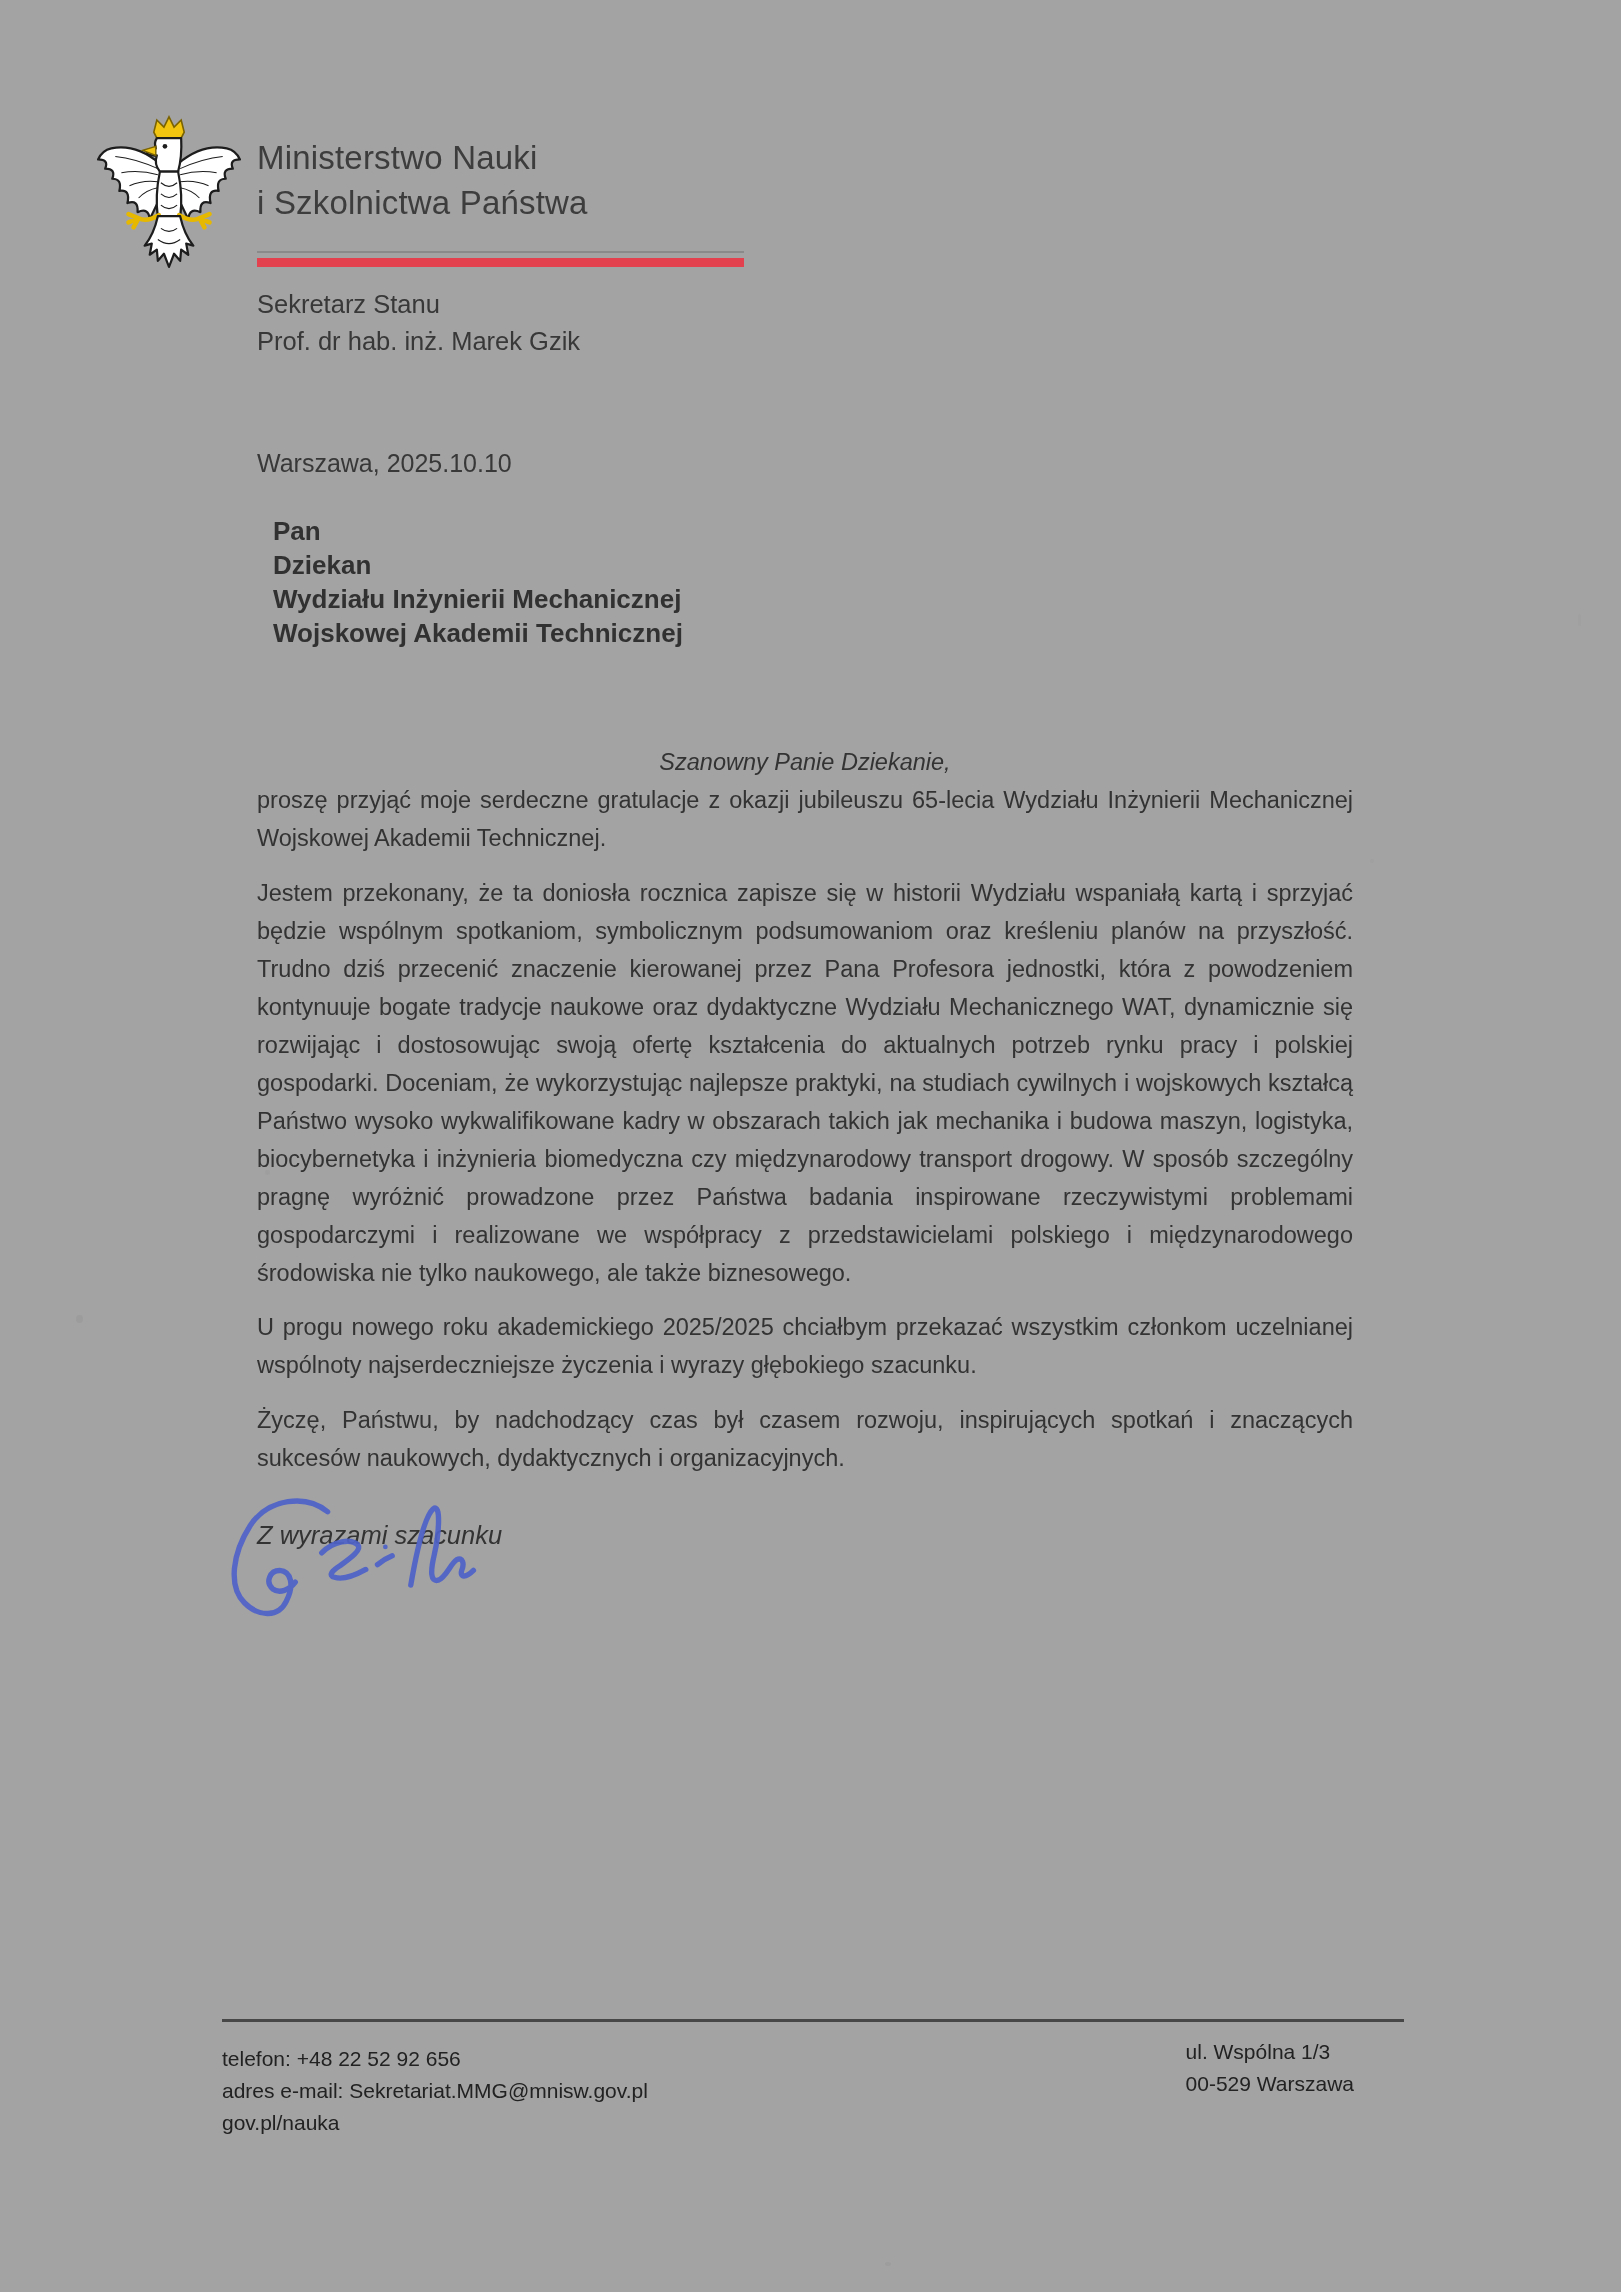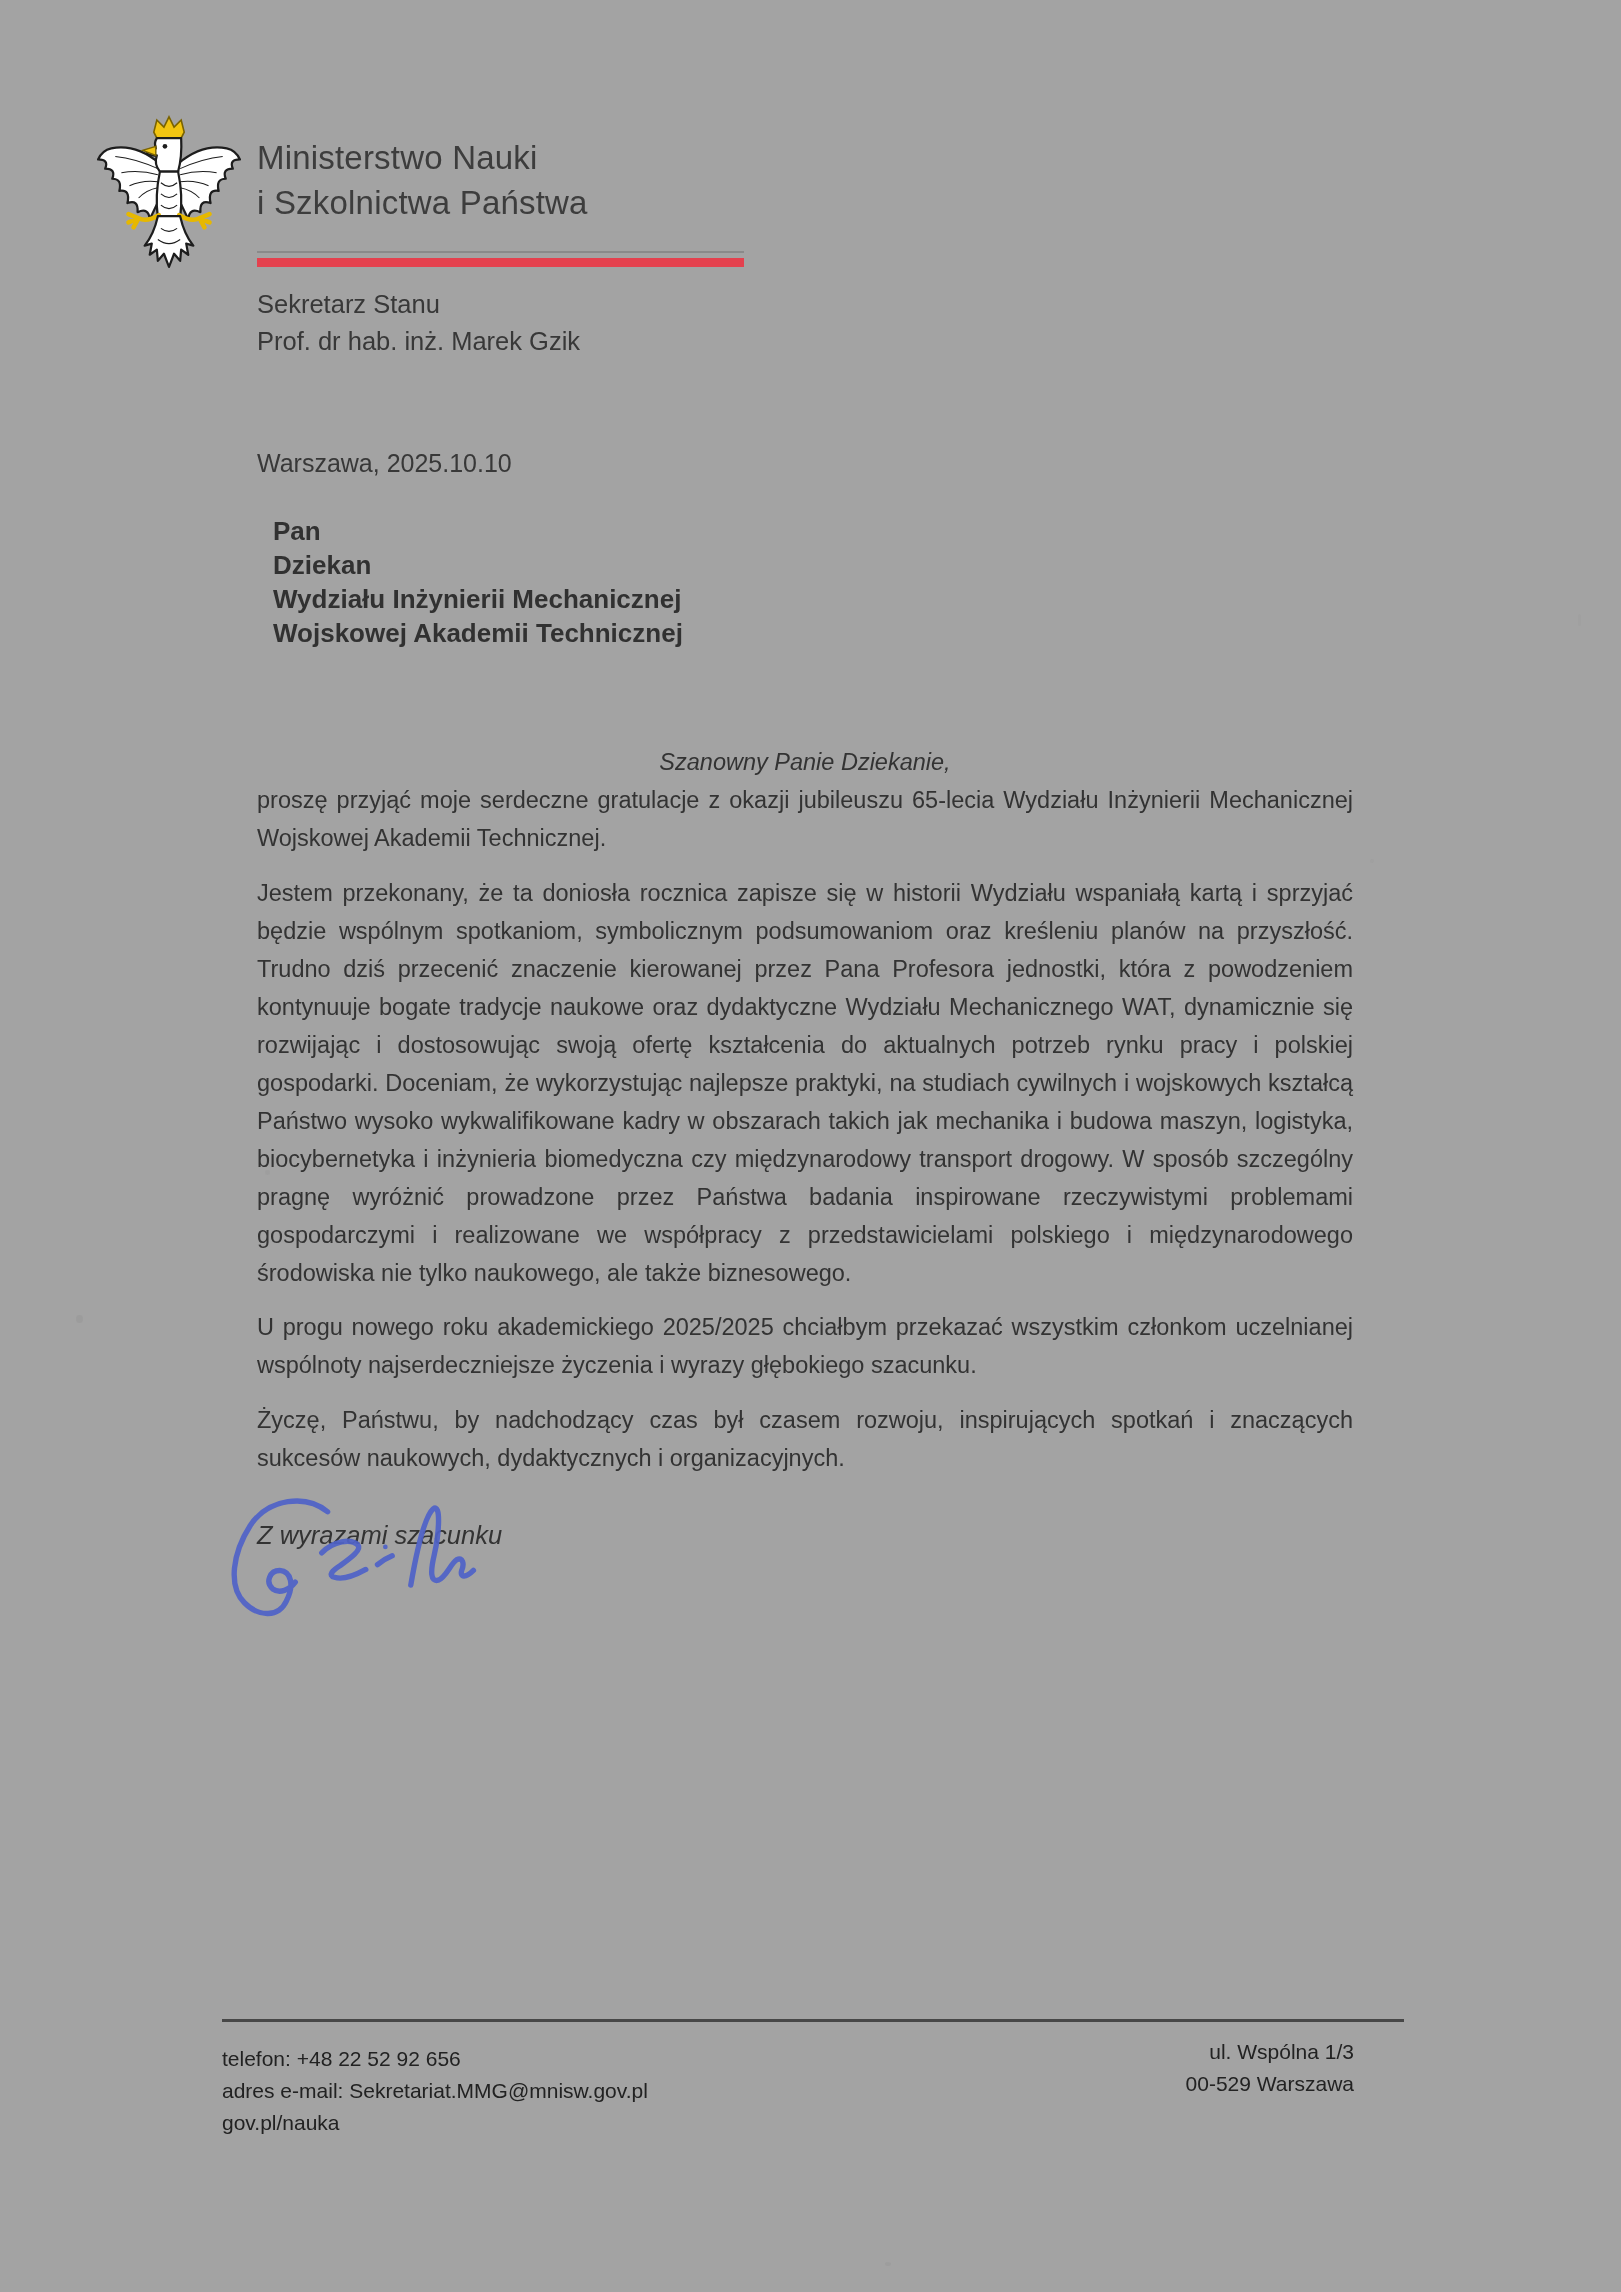--- a/index.html
+++ b/index.html
@@ -45,21 +45,21 @@
   }
   .signature{position:absolute;left:218px;top:1490px;width:274px;height:155px;}
   
   .footer-rule{position:absolute;left:222px;top:2019px;width:1182px;height:2.5px;background:#474747;}
   .footer-left{
     position:absolute;left:222px;top:2036px;
     font-size:21px;line-height:32px;color:#222;white-space:nowrap;margin-top:7px;
   }
   .footer-right{
     position:absolute;right:267px;top:2036px;
-    font-size:21px;line-height:32px;color:#222;text-align:right;white-space:nowrap;
+    font-size:21px;line-height:32px;color:#222;text-align:left;white-space:nowrap;
   }
   
   .speck{position:absolute;background:#9a9a9a;border-radius:50%;}
   .sp1{left:76px;top:1315px;width:6.9px;height:7.8px;opacity:.75;}
   .sp2{left:265px;top:1170px;width:4.9px;height:4.9px;opacity:.55;}
   .sp3{left:1370px;top:859px;width:3.9px;height:3.9px;opacity:.4;}
   .sp4{left:1578px;top:614px;width:2.9px;height:11.8px;border-radius:2px;opacity:.35;}
   .sp5{left:885px;top:2262px;width:5.9px;height:3.9px;opacity:.6;}
 </style>
 </head>

